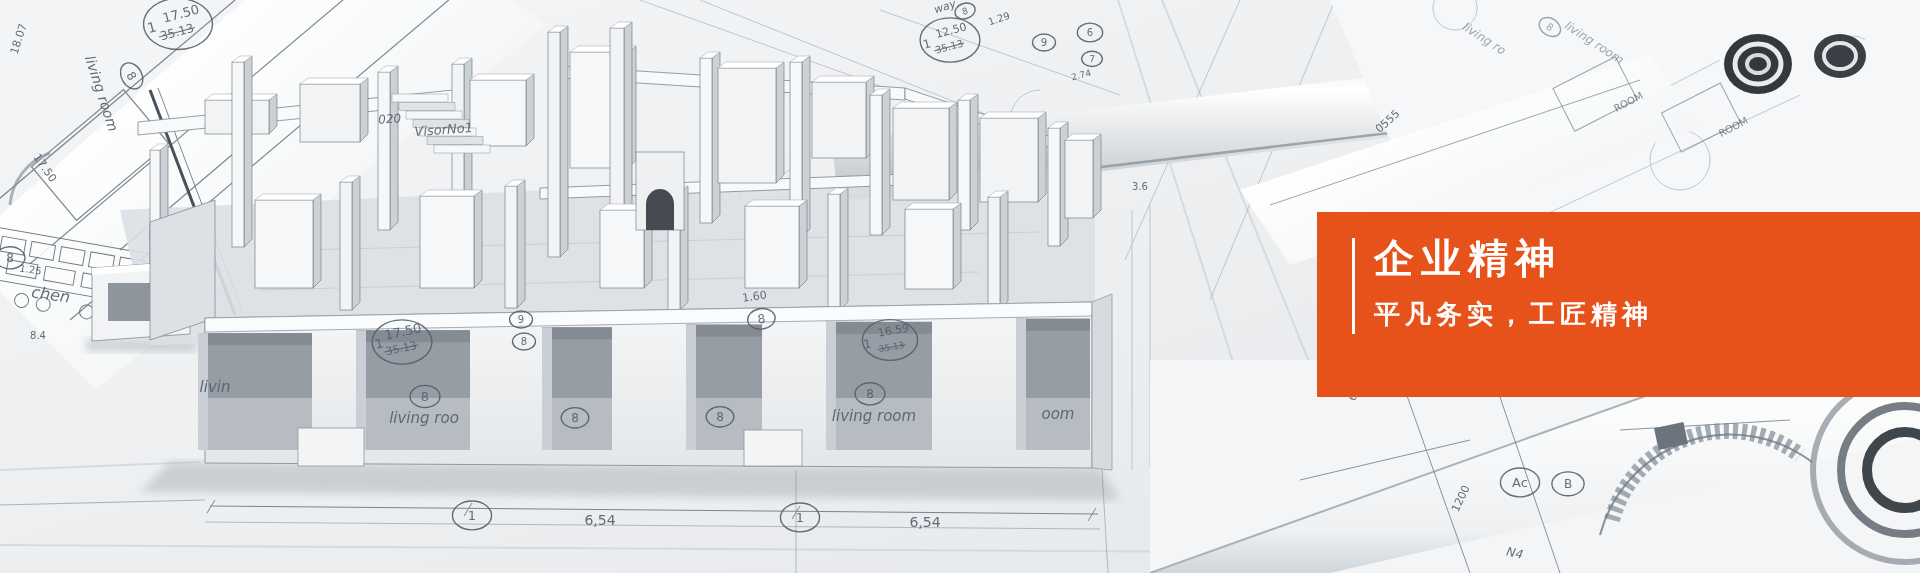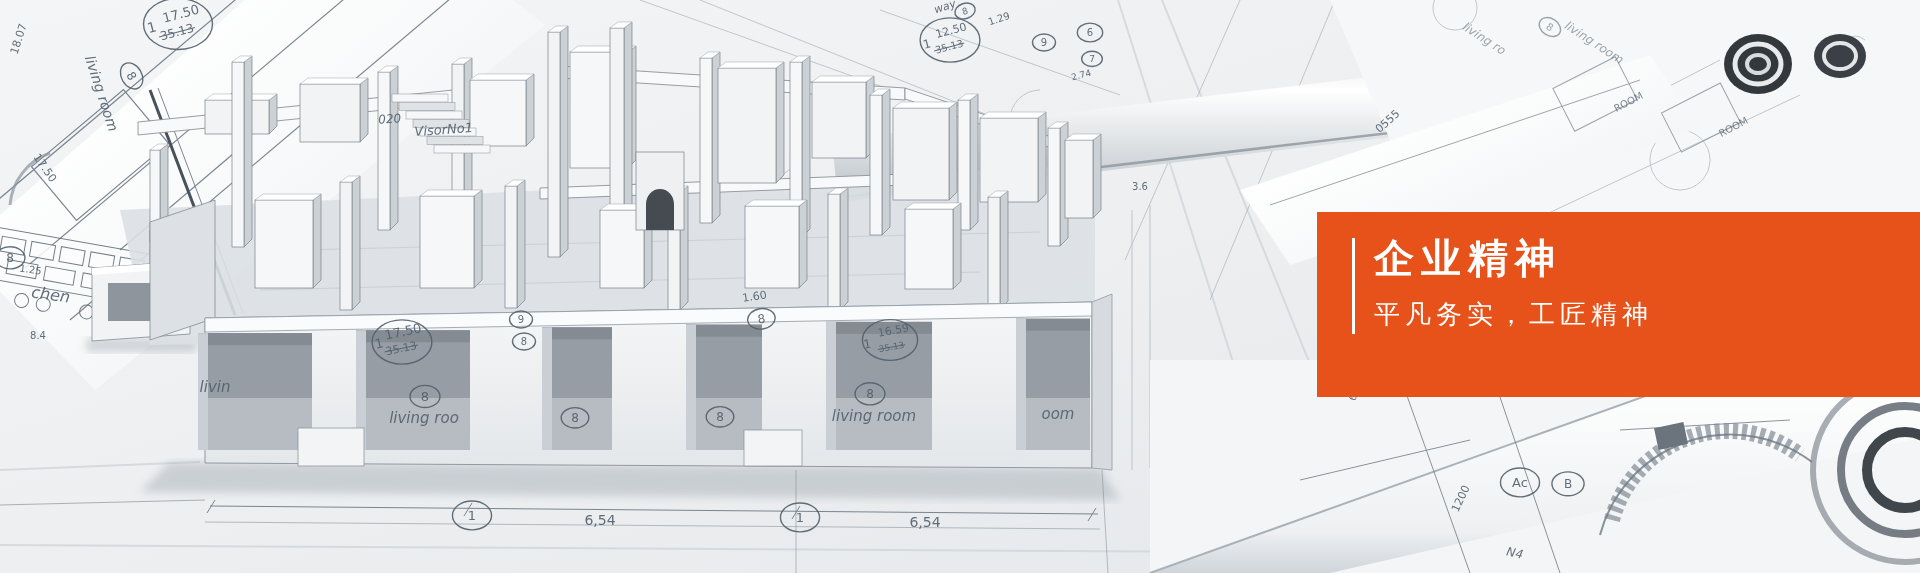--- a/index.html
+++ b/index.html
@@ -5,21 +5,21 @@
   html,body{margin:0;padding:0;background:#ffffff;}
   .stage{position:relative;width:1920px;height:573px;overflow:hidden;
          font-family:"Liberation Sans",sans-serif;background:#eef0f2;}
   .stage svg{position:absolute;left:0;top:0;display:block;}
   .quote-panel{position:absolute;left:1317px;top:212px;width:635px;height:185px;
                background:#e6521a;}
   .quote-divider{position:absolute;left:35px;top:26px;width:3px;height:96px;background:#ffffff;}
   .quote-title{position:absolute;left:57px;top:26px;font-size:40px;line-height:40px;
                font-weight:700;color:#ffffff;letter-spacing:7px;white-space:nowrap;}
   .quote-subtitle{position:absolute;left:57px;top:88px;font-size:26px;line-height:28px;
-               color:#ffffff;letter-spacing:5px;white-space:nowrap;}
+               color:#ffffff;letter-spacing:5px;white-space:nowrap;font-weight:bold;}
 </style>
 </head>
 <body>
 
 <div class="stage">
 
   <svg id="scene" width="1920" height="573" viewBox="0 0 1920 573">
     <defs>
       <linearGradient id="bgGrad" x1="0" y1="0" x2="1" y2="1">
         <stop offset="0" stop-color="#f4f5f7"></stop>

